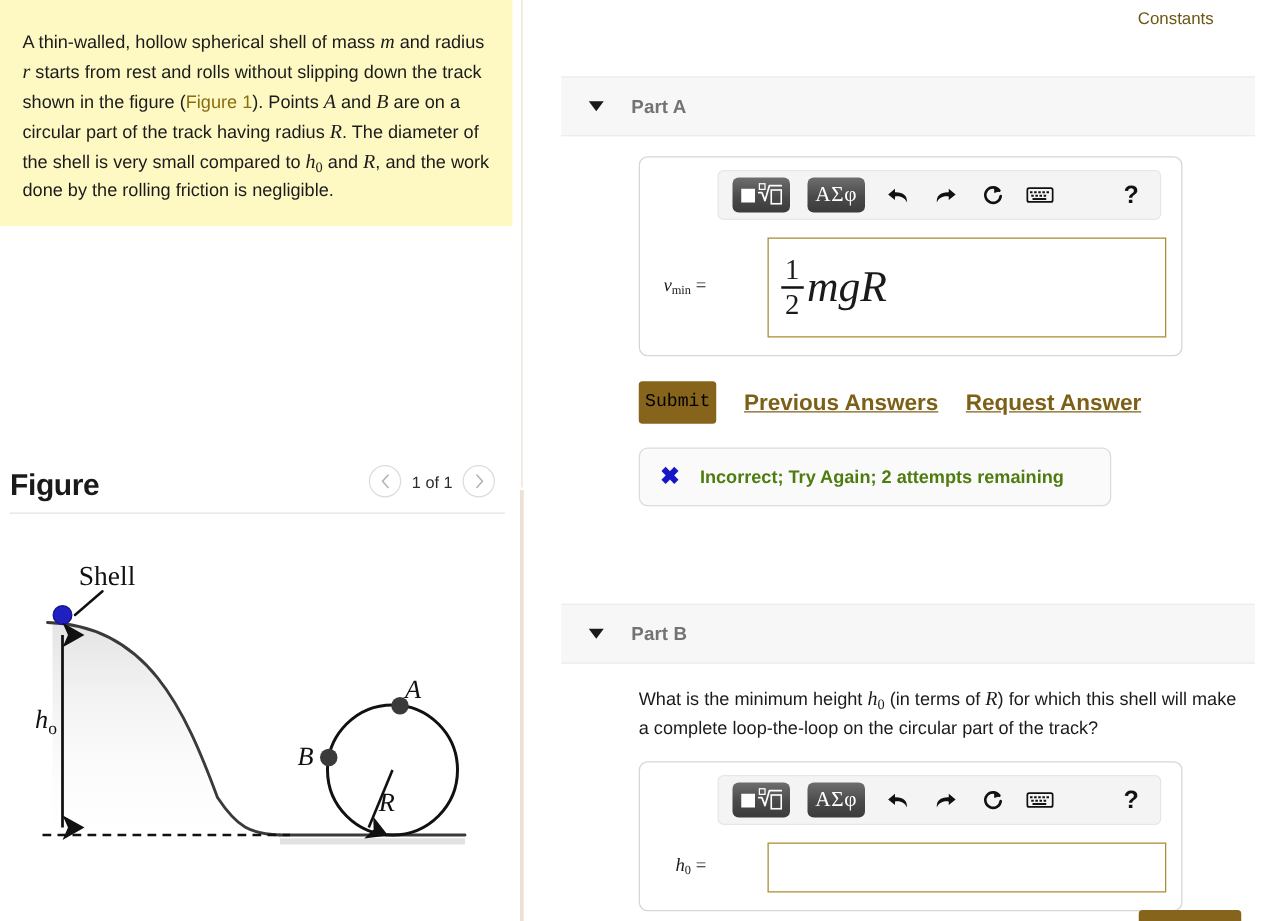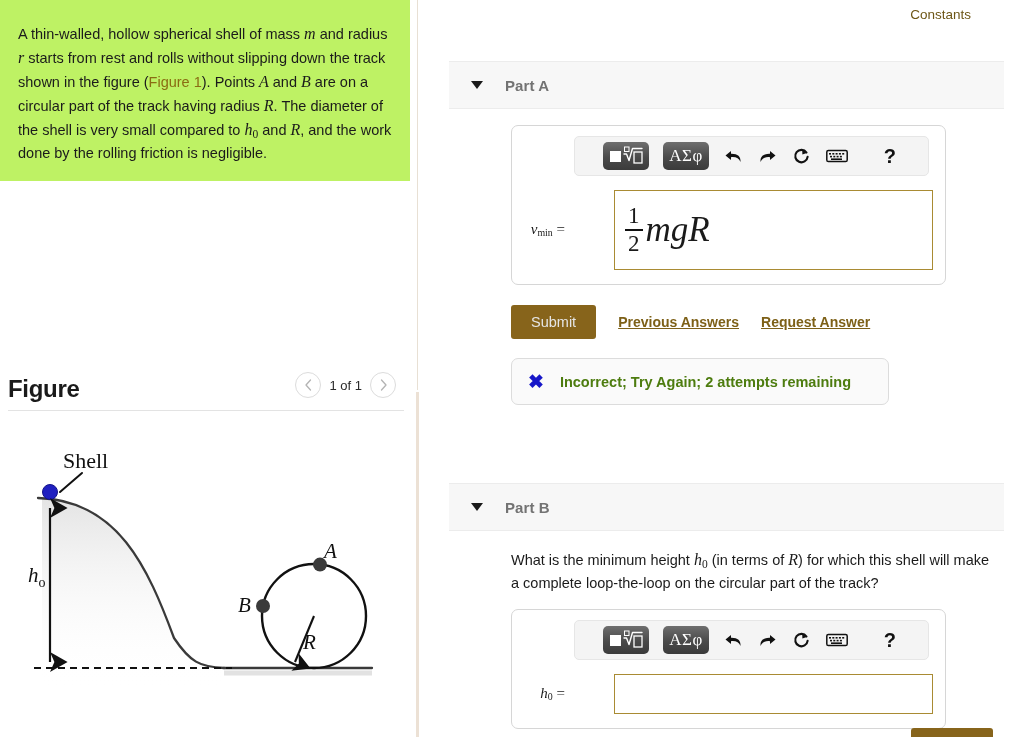--- a/index.html
+++ b/index.html
@@ -22,21 +22,21 @@
     position: absolute;
     left: 0; top: 0;
     width: 418px; height: 737px;
     background: #ffffff;
     overflow: hidden;
   }
   .problem-box {
     position: absolute;
     left: 0; top: 0;
     width: 410px;
-    background: #bef264;
+    background: #fef9c3;
     padding: 22px 16px 16px 18px;
     box-sizing: border-box;
   }
   .problem-text {
     font-size: 14.5px;
     line-height: 1.5;
     color: #1b1b1b;
   }
   .mathit { font-family: "Liberation Serif", serif; font-style: italic; font-size: 16px; }
   .figlink { color: #8a6d13; }
@@ -153,21 +153,21 @@
     box-sizing: border-box;
     padding: 10px 12px 14px 12px;
   }
   .mq-toolbar {
     background: #f4f4f4;
     border: 1px solid #e6e6e6;
     border-radius: 5px;
     height: 38px;
     display: flex;
     align-items: center;
-    padding: 0 28px;
+    padding: 0 11px;
     margin-left: 50px;
     margin-right: 4px;
     gap: 14px;
   }
   .tb-btn {
     background: linear-gradient(to bottom, #6e6e6e 0%, #4a4a4a 55%, #3b3b3b 100%);
     border-radius: 5px;
     height: 28px;
     min-width: 46px;
     display: flex; align-items: center; justify-content: center;
@@ -238,31 +238,31 @@
   }
 
   .actions {
     margin: 20px 0 0 62px;
     display: flex;
     align-items: center;
     gap: 22px;
   }
   .submit-btn {
     background: #87641b;
-    color: #e5e5e5;
+    color: #000000;
     font-size: 14.5px;
-    padding: 9px 20px;
+    padding: 9px 5px;
     border: none;
     border-radius: 3px;
     cursor: pointer;
-    font-family: Liberation Sans, sans-serif;
+    font-family: Liberation Mono, monospace;
   }
   .link-action {
     color: #7d6017;
-    font-size: 14px;
+    font-size: 18px;
     font-weight: bold;
     text-decoration: underline;
     cursor: pointer;
   }
 
   .feedback {
     margin: 19px 0 0 62px;
     width: 378px;
     border: 1px solid #dcdcdc;
     border-radius: 7px;

